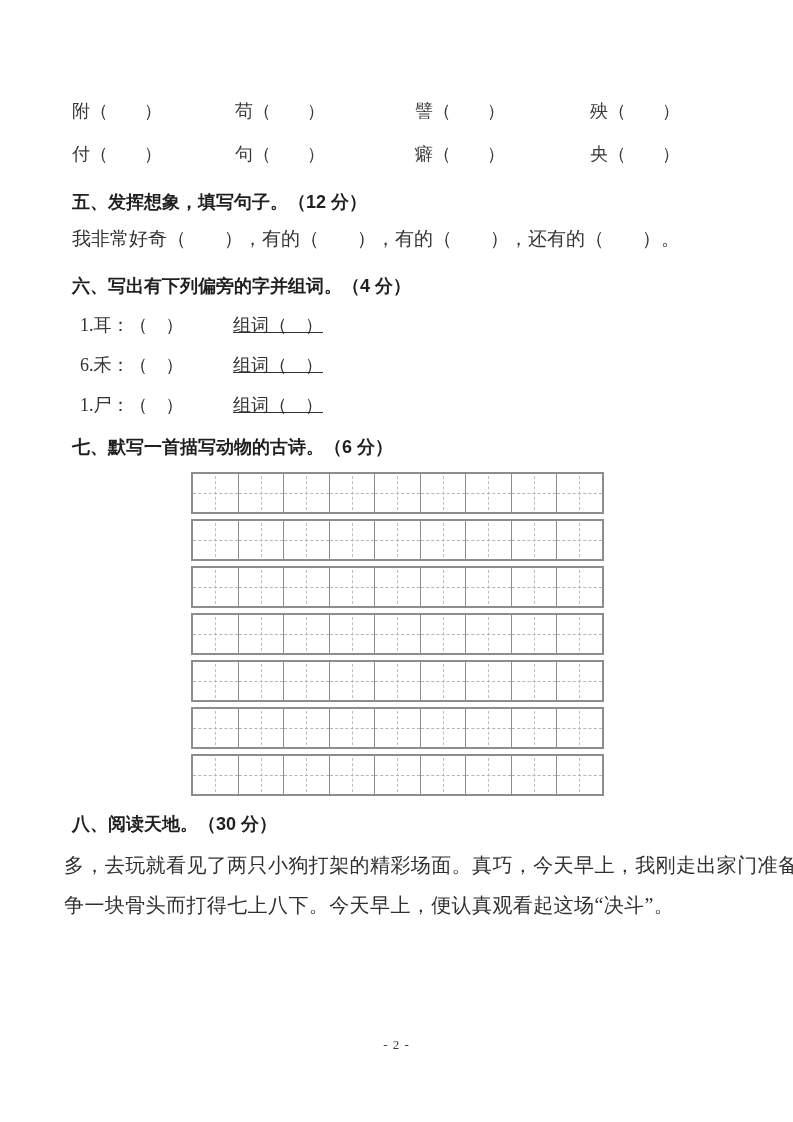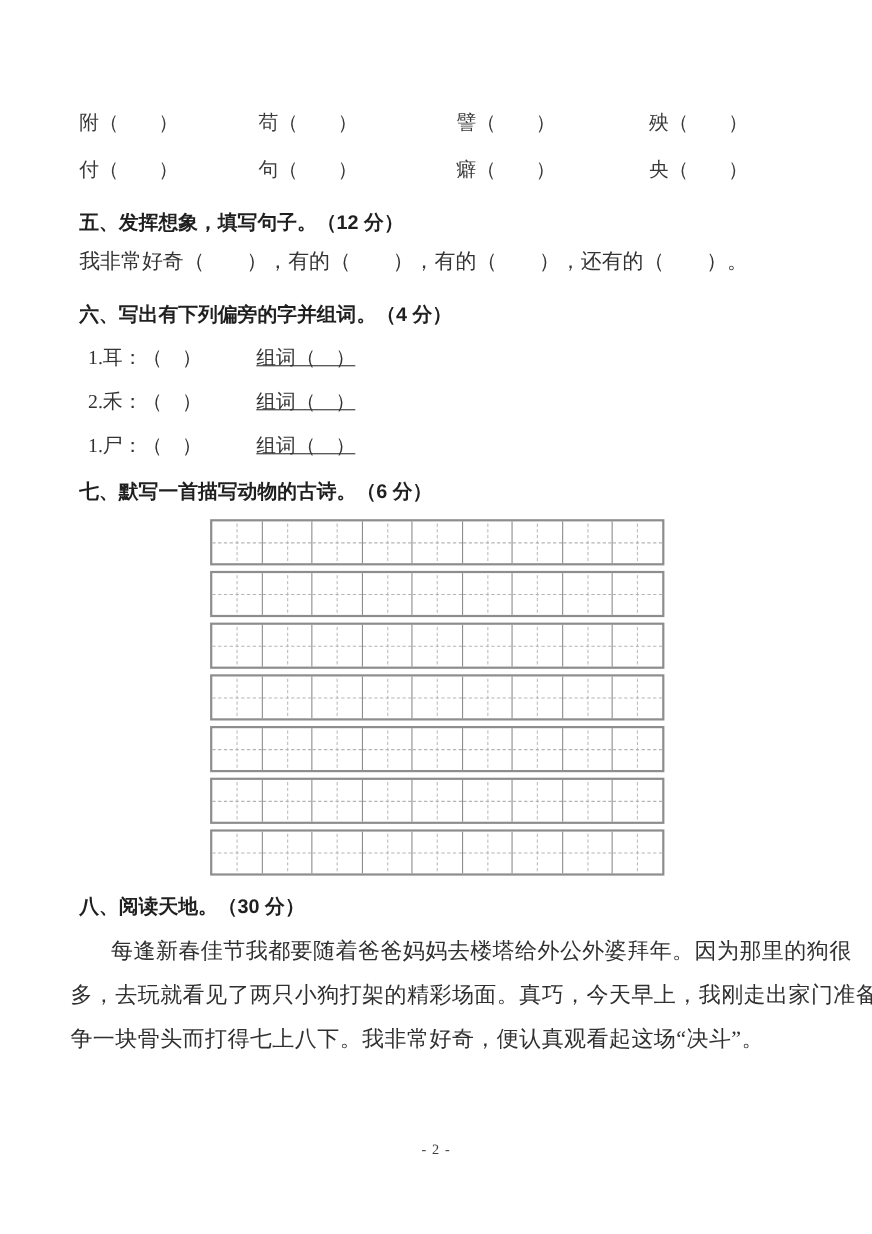--- a/index.html
+++ b/index.html
@@ -86,21 +86,21 @@
   <div class="heading s5-title">五、发挥想象，填写句子。（12 分）</div>
   <div class="s5-sentence">我非常好奇（　　），有的（　　），有的（　　），还有的（　　）。</div>
 
   <div class="heading s6-title">六、写出有下列偏旁的字并组词。（4 分）</div>
   <div class="s6-items" id="s6Items">
       <div class="s6-item">
         <span class="s6-left">1.耳：（　）</span>
         <span class="s6-right">组词（　）</span>
       </div>
       <div class="s6-item">
-        <span class="s6-left">2.禾：（　）</span>
+        <span class="s6-left">6.禾：（　）</span>
         <span class="s6-right">组词（　）</span>
       </div>
       <div class="s6-item">
         <span class="s6-left">1.尸：（　）</span>
         <span class="s6-right">组词（　）</span>
       </div>
     </div>
 
   <div class="heading s7-title">七、默写一首描写动物的古诗。（6 分）</div>
   <div class="writing-grid" id="writingGrid">
@@ -178,20 +178,19 @@
         <div class="grid-cell"></div>
         <div class="grid-cell"></div>
         <div class="grid-cell"></div>
         <div class="grid-cell"></div>
         <div class="grid-cell"></div>
       </div>
     </div>
 
   <div class="heading s8-title">八、阅读天地。（30 分）</div>
   <div class="s8-para" id="s8Para">
-      <div class="s8-line indent">每逢新春佳节我都要随着爸爸妈妈去楼塔给外公外婆拜年。因为那里的狗很</div>
       <div class="s8-line">多，去玩就看见了两只小狗打架的精彩场面。真巧，今天早上，我刚走出家门准备</div>
-      <div class="s8-line">争一块骨头而打得七上八下。我非常好奇，便认真观看起这场“决斗”。</div>
+      <div class="s8-line">争一块骨头而打得七上八下。今天早上，便认真观看起这场“决斗”。</div>
     </div>
 
   <div class="footer">- 2 -</div>
 
 </div>
 
 </body></html>

